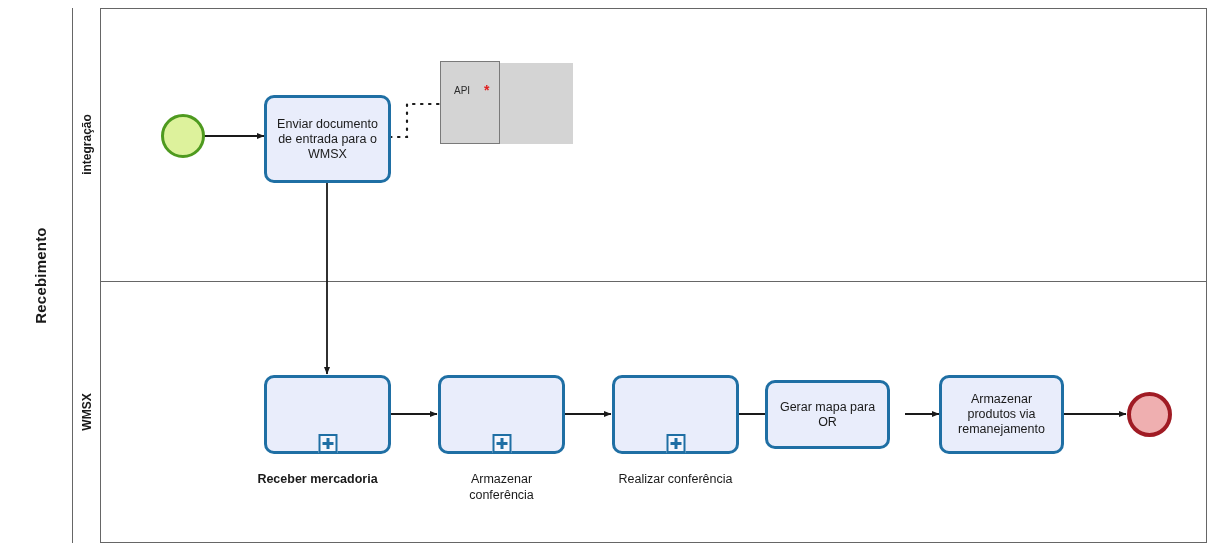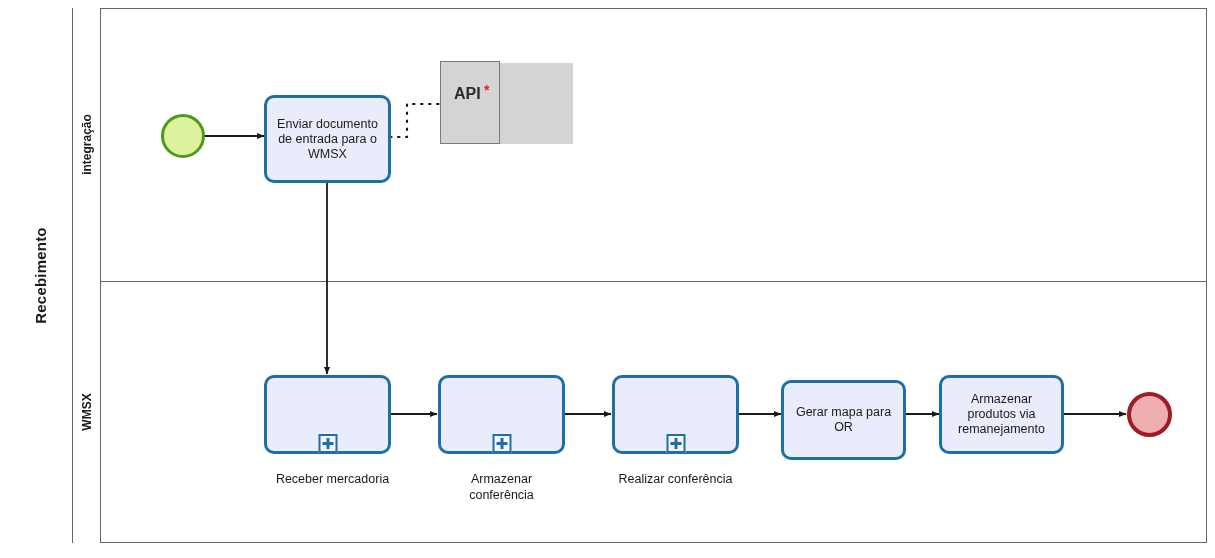--- a/index.html
+++ b/index.html
@@ -164,23 +164,22 @@
     box-sizing: border-box;
   }
   .annotation-box {
     position: absolute;
     background: #D4D4D4;
     border: 1px solid #7a7a7a;
     box-sizing: border-box;
   }
   .annotation-text {
     position: absolute;
-    font-size: 16px;
+    font-size: 10px;
     color: #2b2b2b;
-    font-weight: bold;
   }
   .annotation-star {
     position: absolute;
     font-size: 14px;
     color: #E02020;
     font-weight: bold;
     line-height: 1;
   }
 
   
@@ -250,39 +249,39 @@
   <div class="annotation-box" style="left:440px; top:61px; width:60px; height:83px;"></div>
   <div class="annotation-text" style="left:454px; top:85px;">API</div>
   <div class="annotation-star" style="left:484px; top:83px;">*</div>
 
   <div class="task subprocess" style="left:264px; top:375px; width:127px; height:79px;">
     <div class="subproc-marker">
       <span class="plus-h"></span>
         <span class="plus-v"></span>
     </div>
   </div>
-  <div class="task-ext-label" style="left:269px; top:471px; width:127px;">Receber mercadoria</div>
+  <div class="task-ext-label" style="left:254px; top:471px; width:127px;font-weight:bold;">Receber mercadoria</div>
 
   <div class="task subprocess" style="left:438px; top:375px; width:127px; height:79px;">
     <div class="subproc-marker">
       <span class="plus-h"></span>
         <span class="plus-v"></span>
     </div>
   </div>
   <div class="task-ext-label" style="left:438px; top:471px; width:127px;">Armazenar conferência</div>
 
   <div class="task subprocess" style="left:612px; top:375px; width:127px; height:79px;">
     <div class="subproc-marker">
       <span class="plus-h"></span>
         <span class="plus-v"></span>
     </div>
   </div>
   <div class="task-ext-label" style="left:612px; top:471px; width:127px;">Realizar conferência</div>
 
-  <div class="task" style="left:781px; top:380px; width:125px; height:80px;">
+  <div class="task" style="left:765px; top:380px; width:125px; height:69px;">
     <span>Gerar mapa para OR</span>
   </div>
 
   <div class="task" style="left:939px; top:375px; width:125px; height:79px;">
     <span>Armazenar produtos via remanejamento</span>
   </div>
 
 </div>
 
 </body></html>

